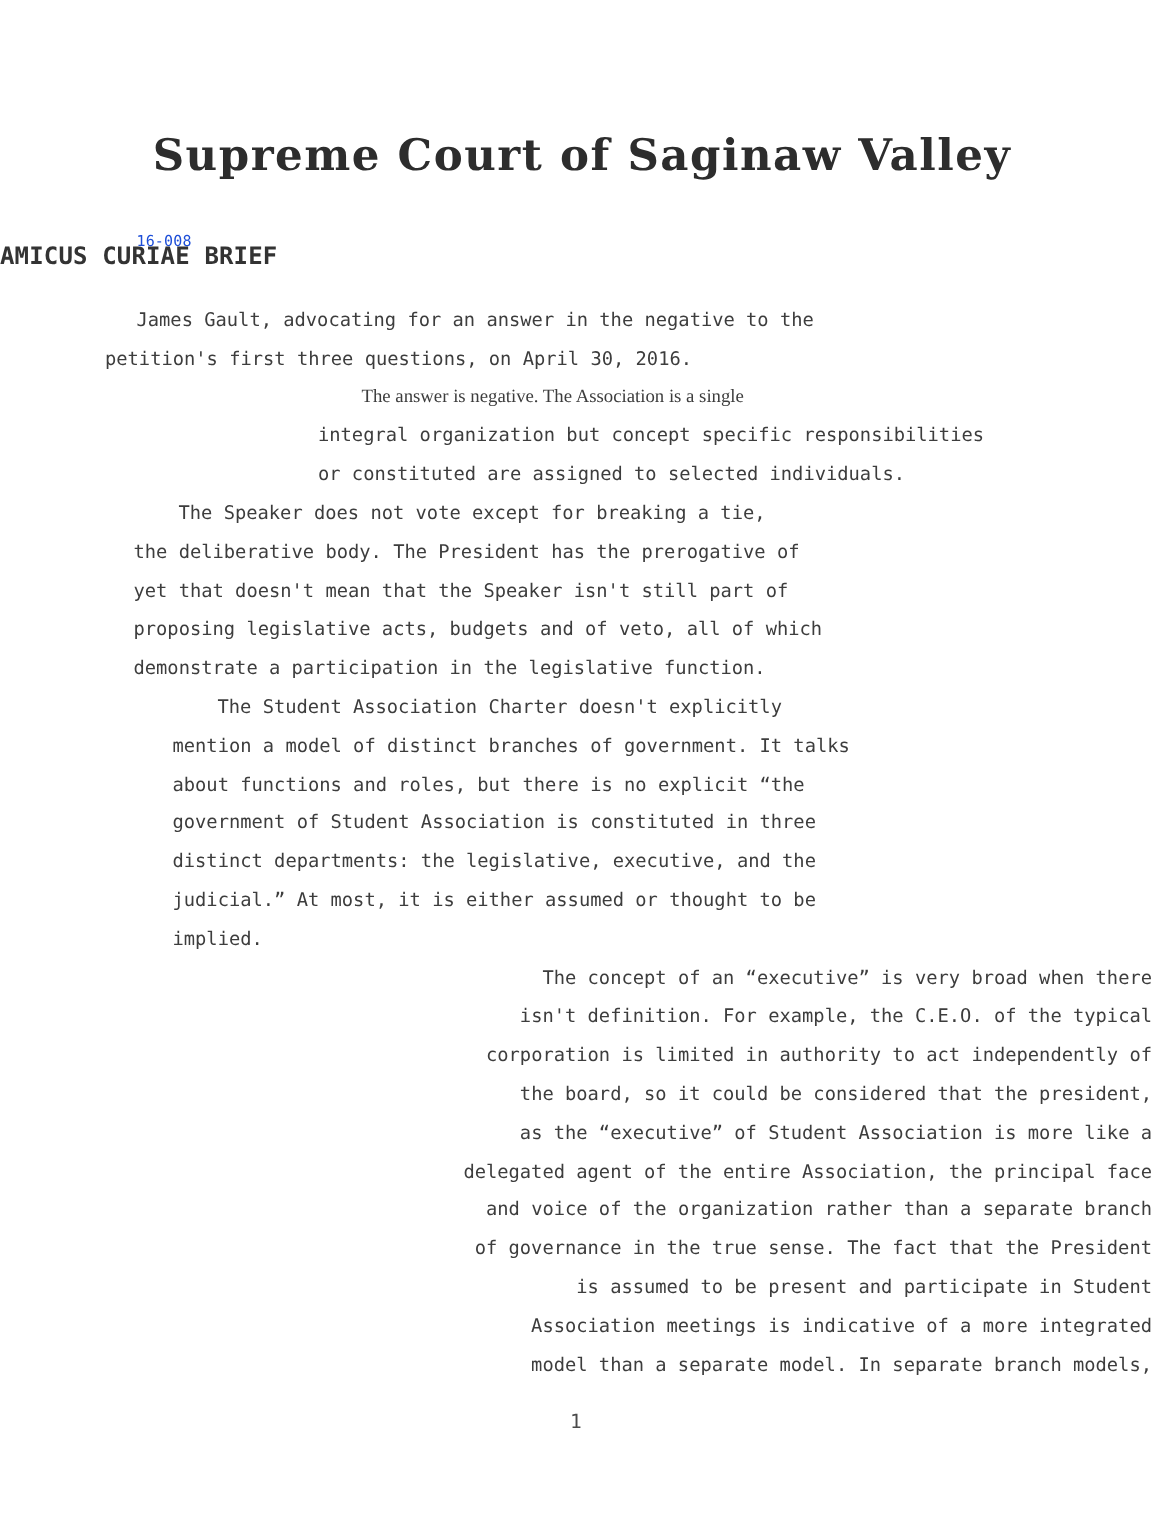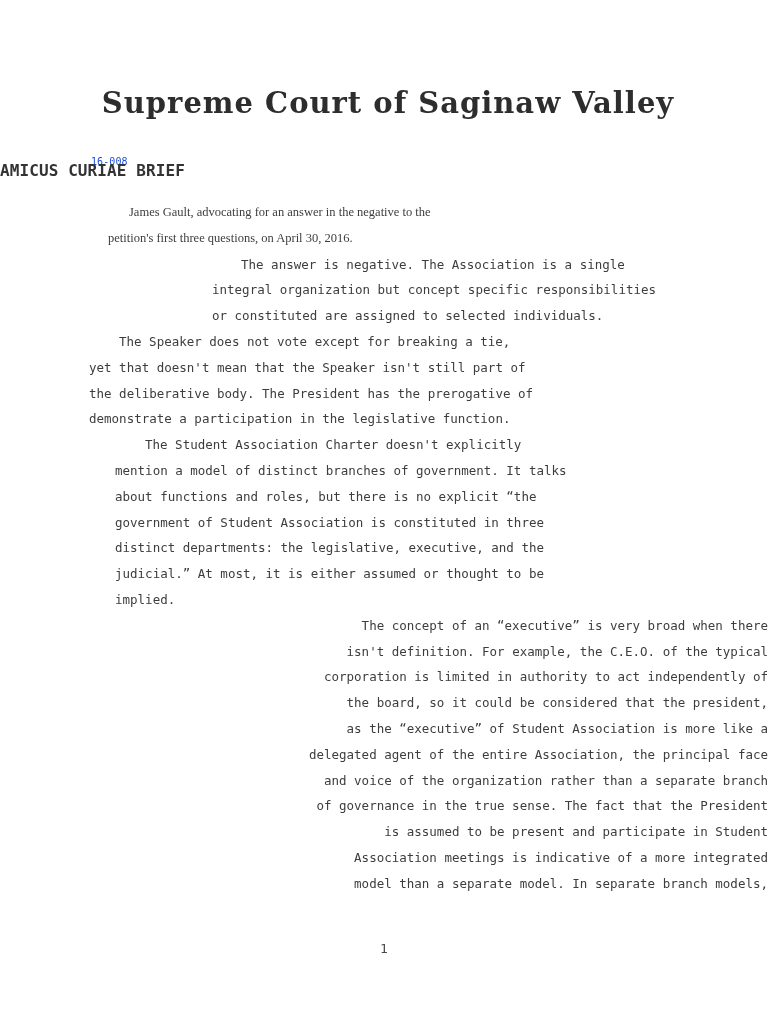--- a/index.html
+++ b/index.html
@@ -84,33 +84,34 @@
 <div class="page">
 
   <div class="doc-title">Supreme Court of Saginaw Valley</div>
 
   <div class="header-row">
     <span class="case-number">16-008</span>
     <span class="brief-heading">AMICUS CURIAE BRIEF</span>
   </div>
 
   <div class="document-body">
-      <div class="paragraph" style="margin-left: 108px; font-family: Liberation Serif, serif;">
+      <div class="paragraph" style="margin-left: 70px;">
         <div class="line" style="padding-left: 21px;">James Gault, advocating for an answer in the negative to the</div>
         <div class="line">petition's first three questions, on April 30, 2016.</div>
       </div>
       <div class="paragraph" style="margin-left: 212px;">
-        <div class="line" style="padding-left: 29px;">The answer is negative. The Association is a single</div>
+        <div class="line" style="padding-left: 29px; font-family: Liberation Serif, serif;">The answer is negative. The Association is a single</div>
         <div class="line">integral organization but concept specific responsibilities</div>
         <div class="line">or constituted are assigned to selected individuals.</div>
       </div>
       <div class="paragraph" style="margin-left: 89px;">
         <div class="line" style="padding-left: 30px;">The Speaker does not vote except for breaking a tie,</div>
+        <div class="line">the deliberative body. The President has the prerogative of</div>
         <div class="line">yet that doesn't mean that the Speaker isn't still part of</div>
-        <div class="line">the deliberative body. The President has the prerogative of</div>
+        <div class="line">proposing legislative acts, budgets and of veto, all of which</div>
         <div class="line">demonstrate a participation in the legislative function.</div>
       </div>
       <div class="paragraph" style="margin-left: 115px;">
         <div class="line" style="padding-left: 30px;">The Student Association Charter doesn't explicitly</div>
         <div class="line">mention a model of distinct branches of government. It talks</div>
         <div class="line">about functions and roles, but there is no explicit “the</div>
         <div class="line">government of Student Association is constituted in three</div>
         <div class="line">distinct departments: the legislative, executive, and the</div>
         <div class="line">judicial.” At most, it is either assumed or thought to be</div>
         <div class="line">implied.</div>

